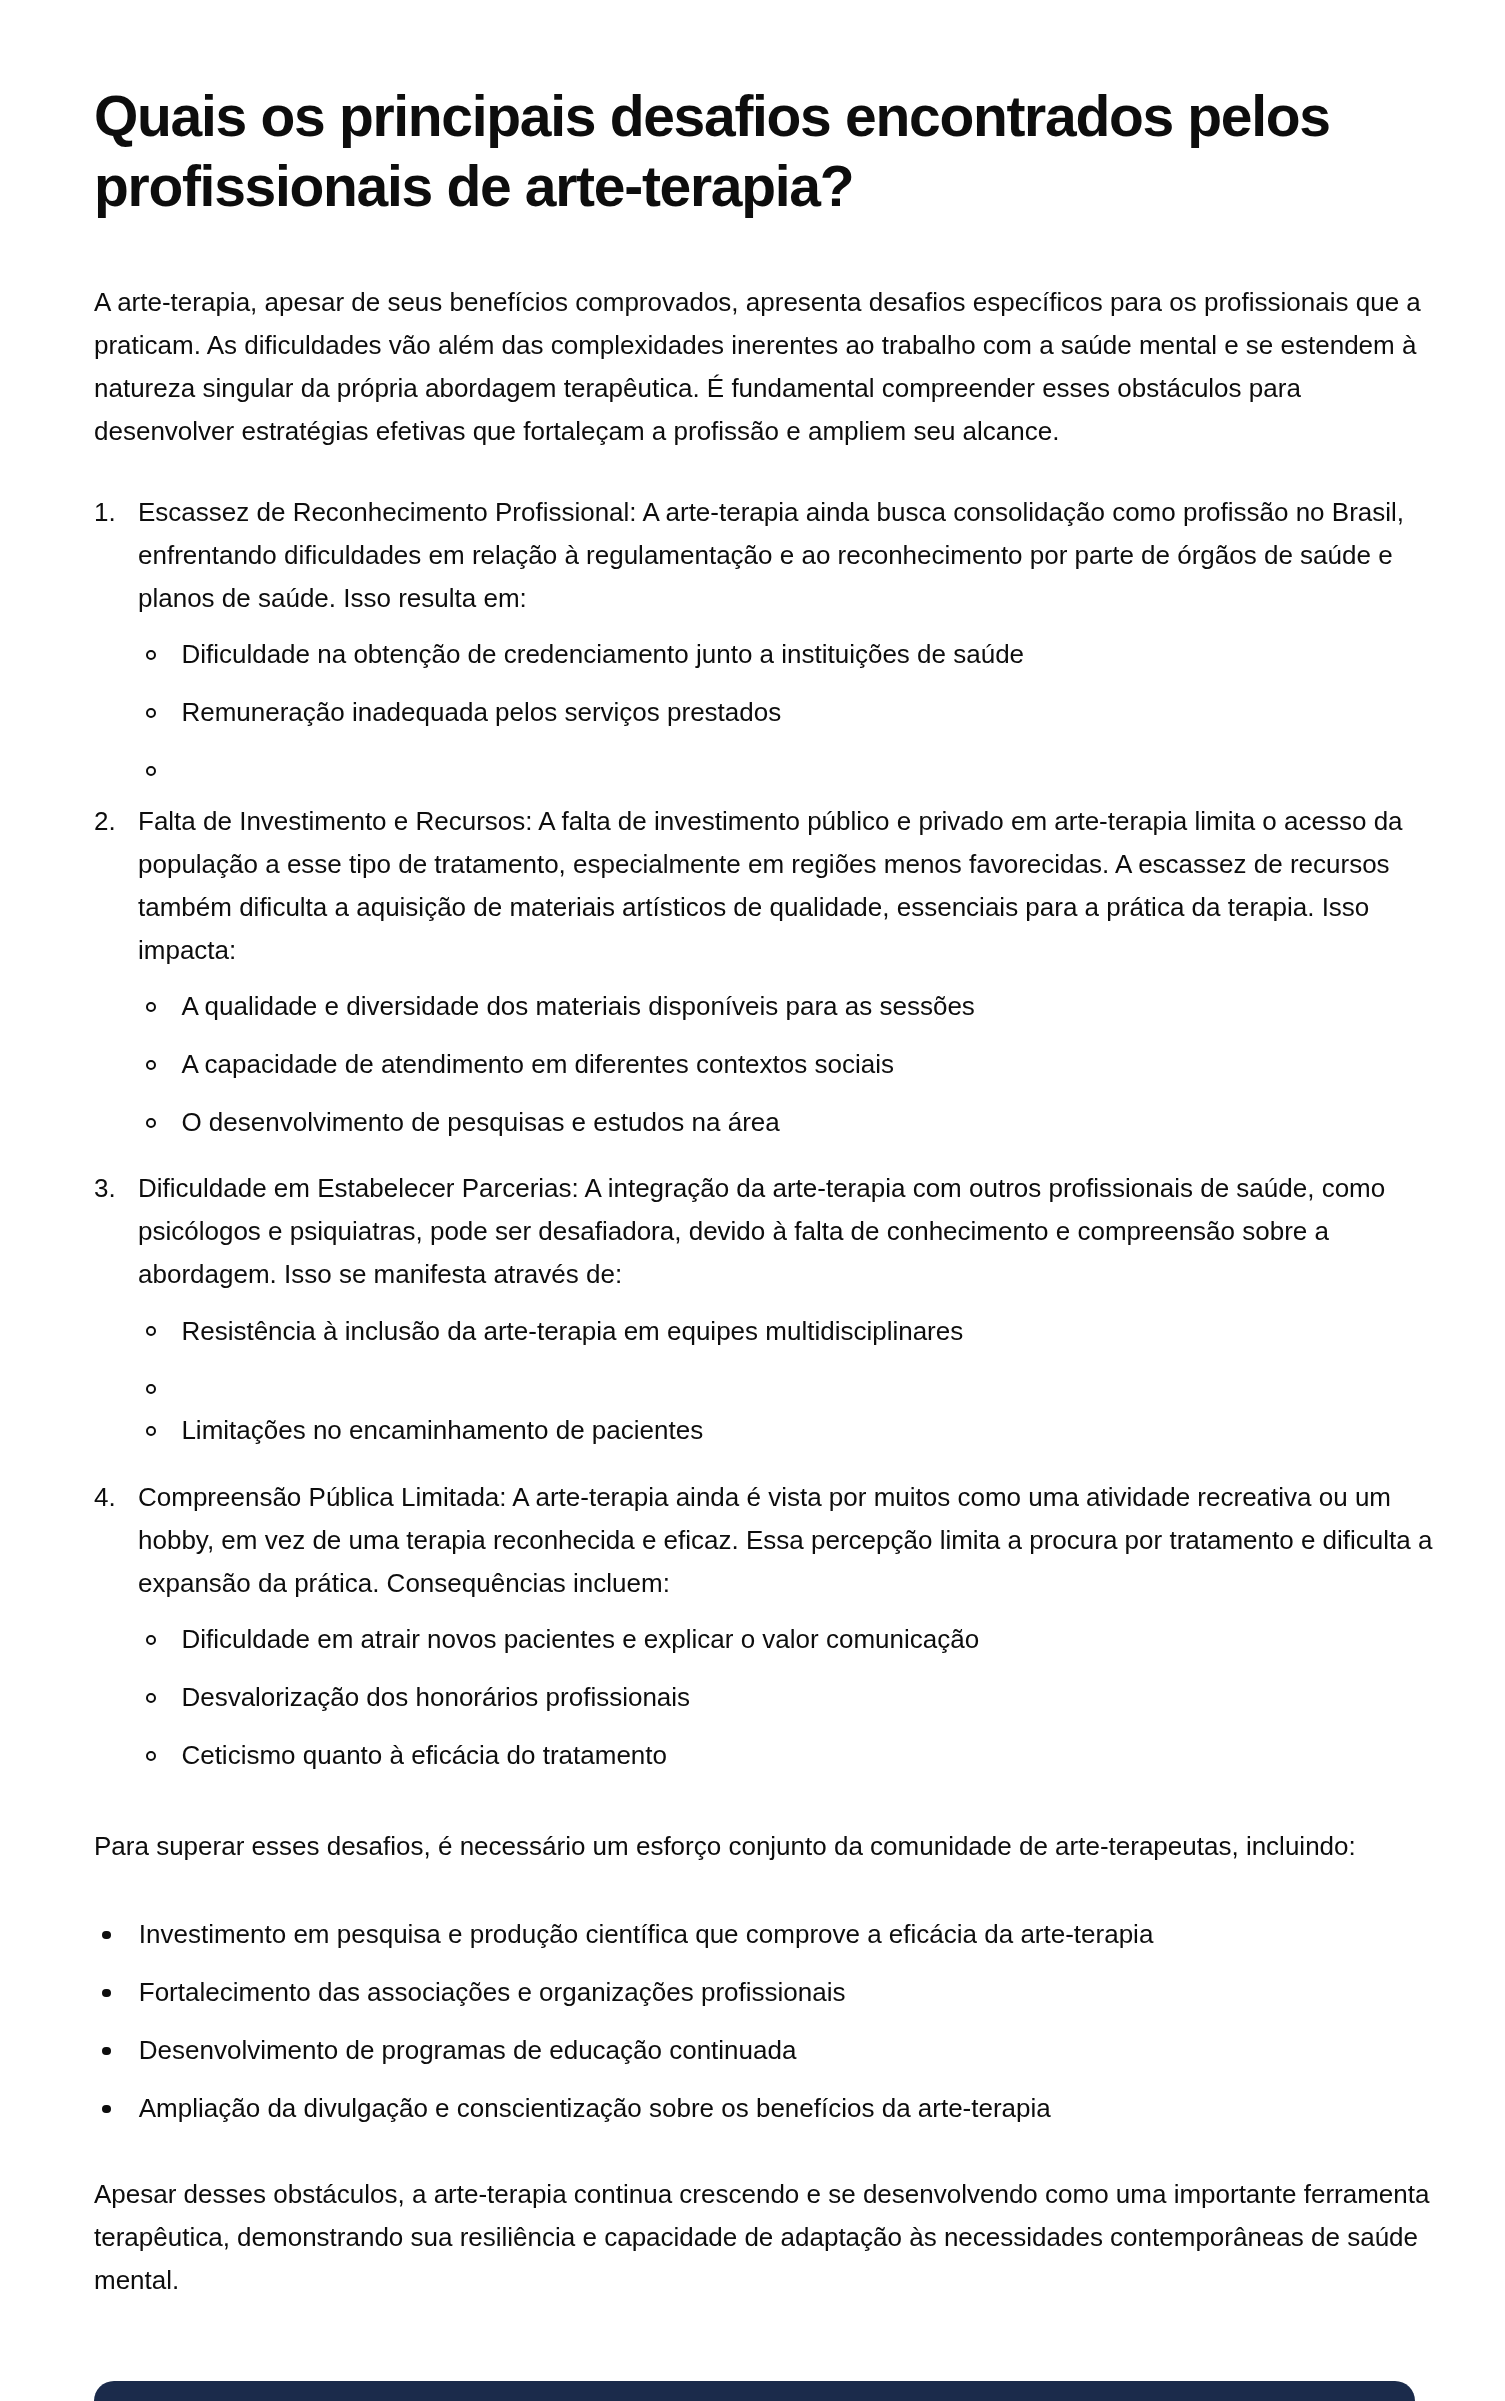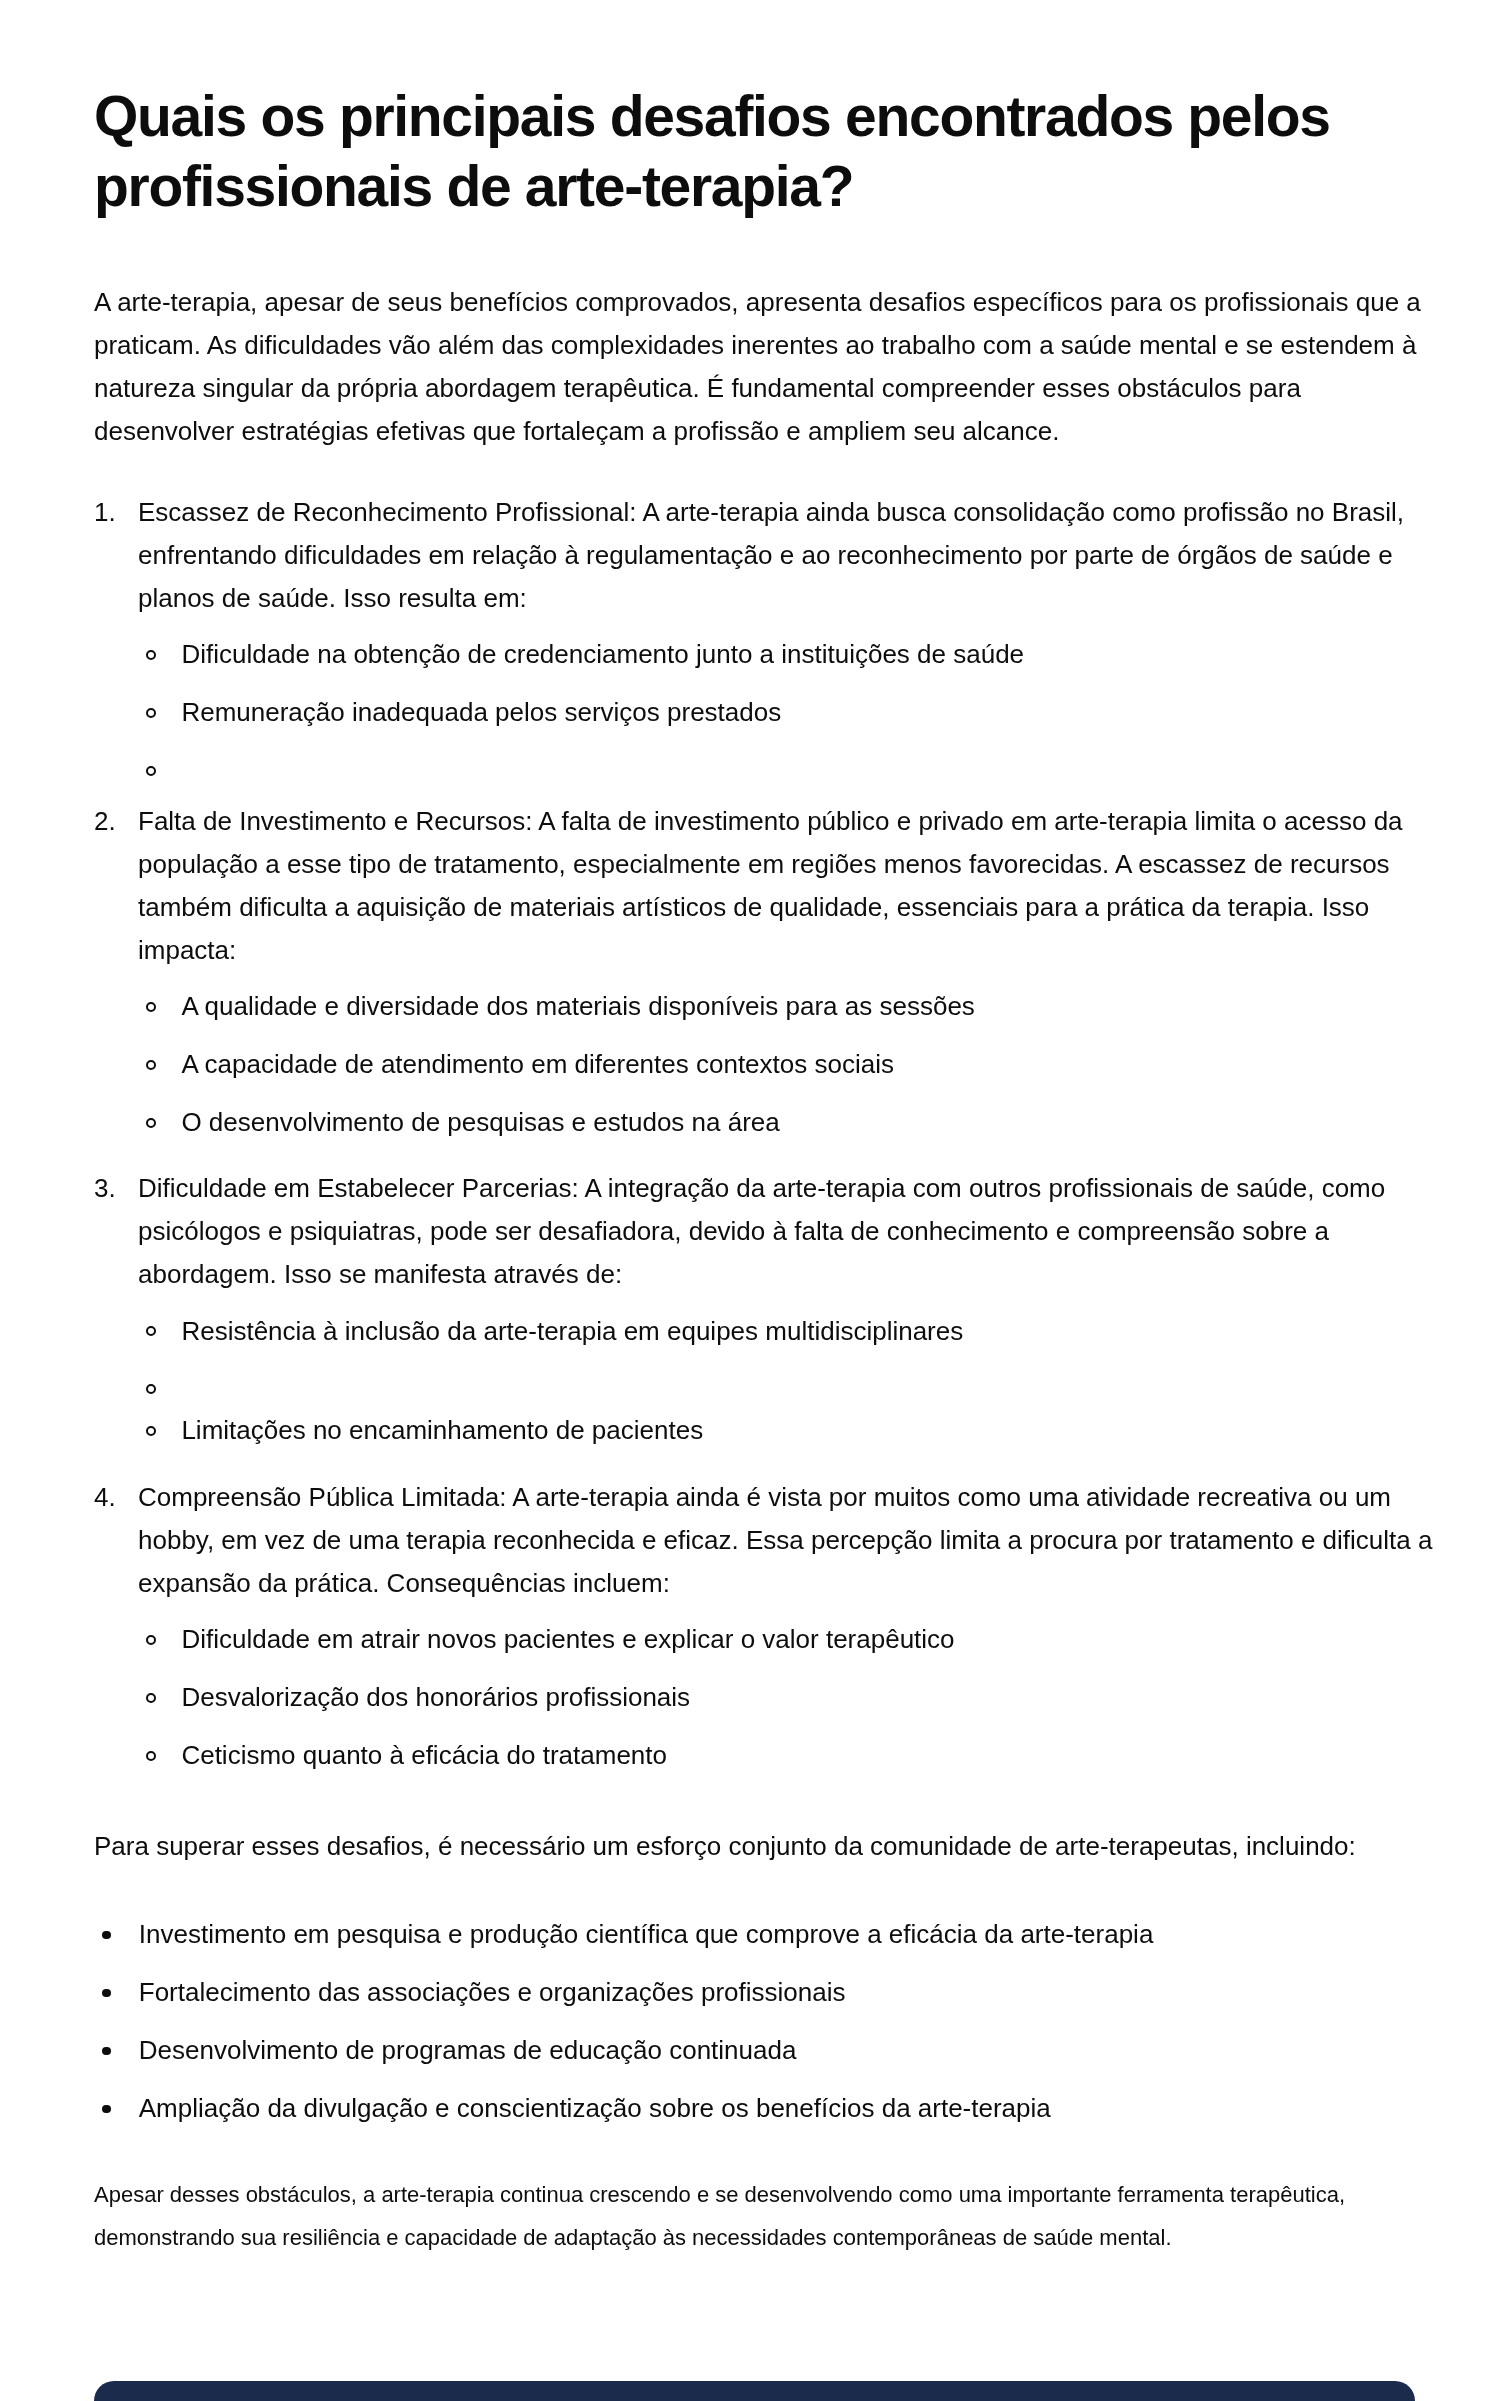--- a/index.html
+++ b/index.html
@@ -86,21 +86,21 @@
   .action-item .dot-marker {
     flex: 0 0 auto;
     width: 8.4px;
     height: 8.4px;
     background: #0d0d0d;
     border-radius: 50%;
     margin: 17.6px 0 0 8.4px;
   }
   .action-item .action-text { margin-left: 28px; }
   .final-para {
-    font-size: 22px;
+    font-size: 26px;
     line-height: 43px;
     margin-bottom: 0;
   }
   .input-bar {
     position: absolute;
     left: 94px;
     right: 90px;
     bottom: 0;
     height: 20px;
     border-radius: 23.4px 23.4px 0 0;
@@ -178,21 +178,21 @@
       </div>
     </div>
 
     <div class="num-item">
       <span class="num-marker">4.</span>
       <div class="num-body">
         <p class="num-text"><strong>Compreensão Pública Limitada:</strong><span> A arte-terapia ainda é vista por muitos como uma atividade recreativa ou um hobby, em vez de uma terapia reconhecida e eficaz. Essa percepção limita a procura por tratamento e dificulta a expansão da prática. Consequências incluem:</span></p>
         <ul class="sub-list">
           <li class="sub-item">
               <span class="circle-marker"></span>
-              <span class="sub-text">Dificuldade em atrair novos pacientes e explicar o valor terapêutico</span>
+              <span class="sub-text">Dificuldade em atrair novos pacientes e explicar o valor comunicação</span>
             </li>
           <li class="sub-item">
               <span class="circle-marker"></span>
               <span class="sub-text">Desvalorização dos honorários profissionais</span>
             </li>
           <li class="sub-item">
               <span class="circle-marker"></span>
               <span class="sub-text">Ceticismo quanto à eficácia do tratamento</span>
             </li>
         </ul>

